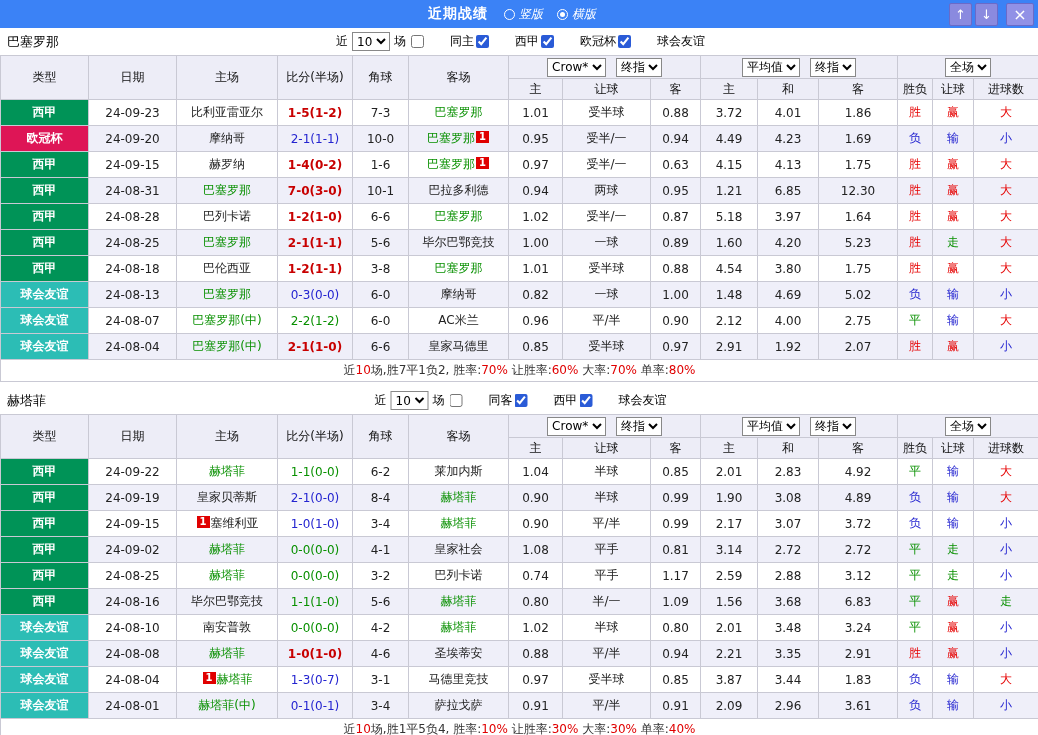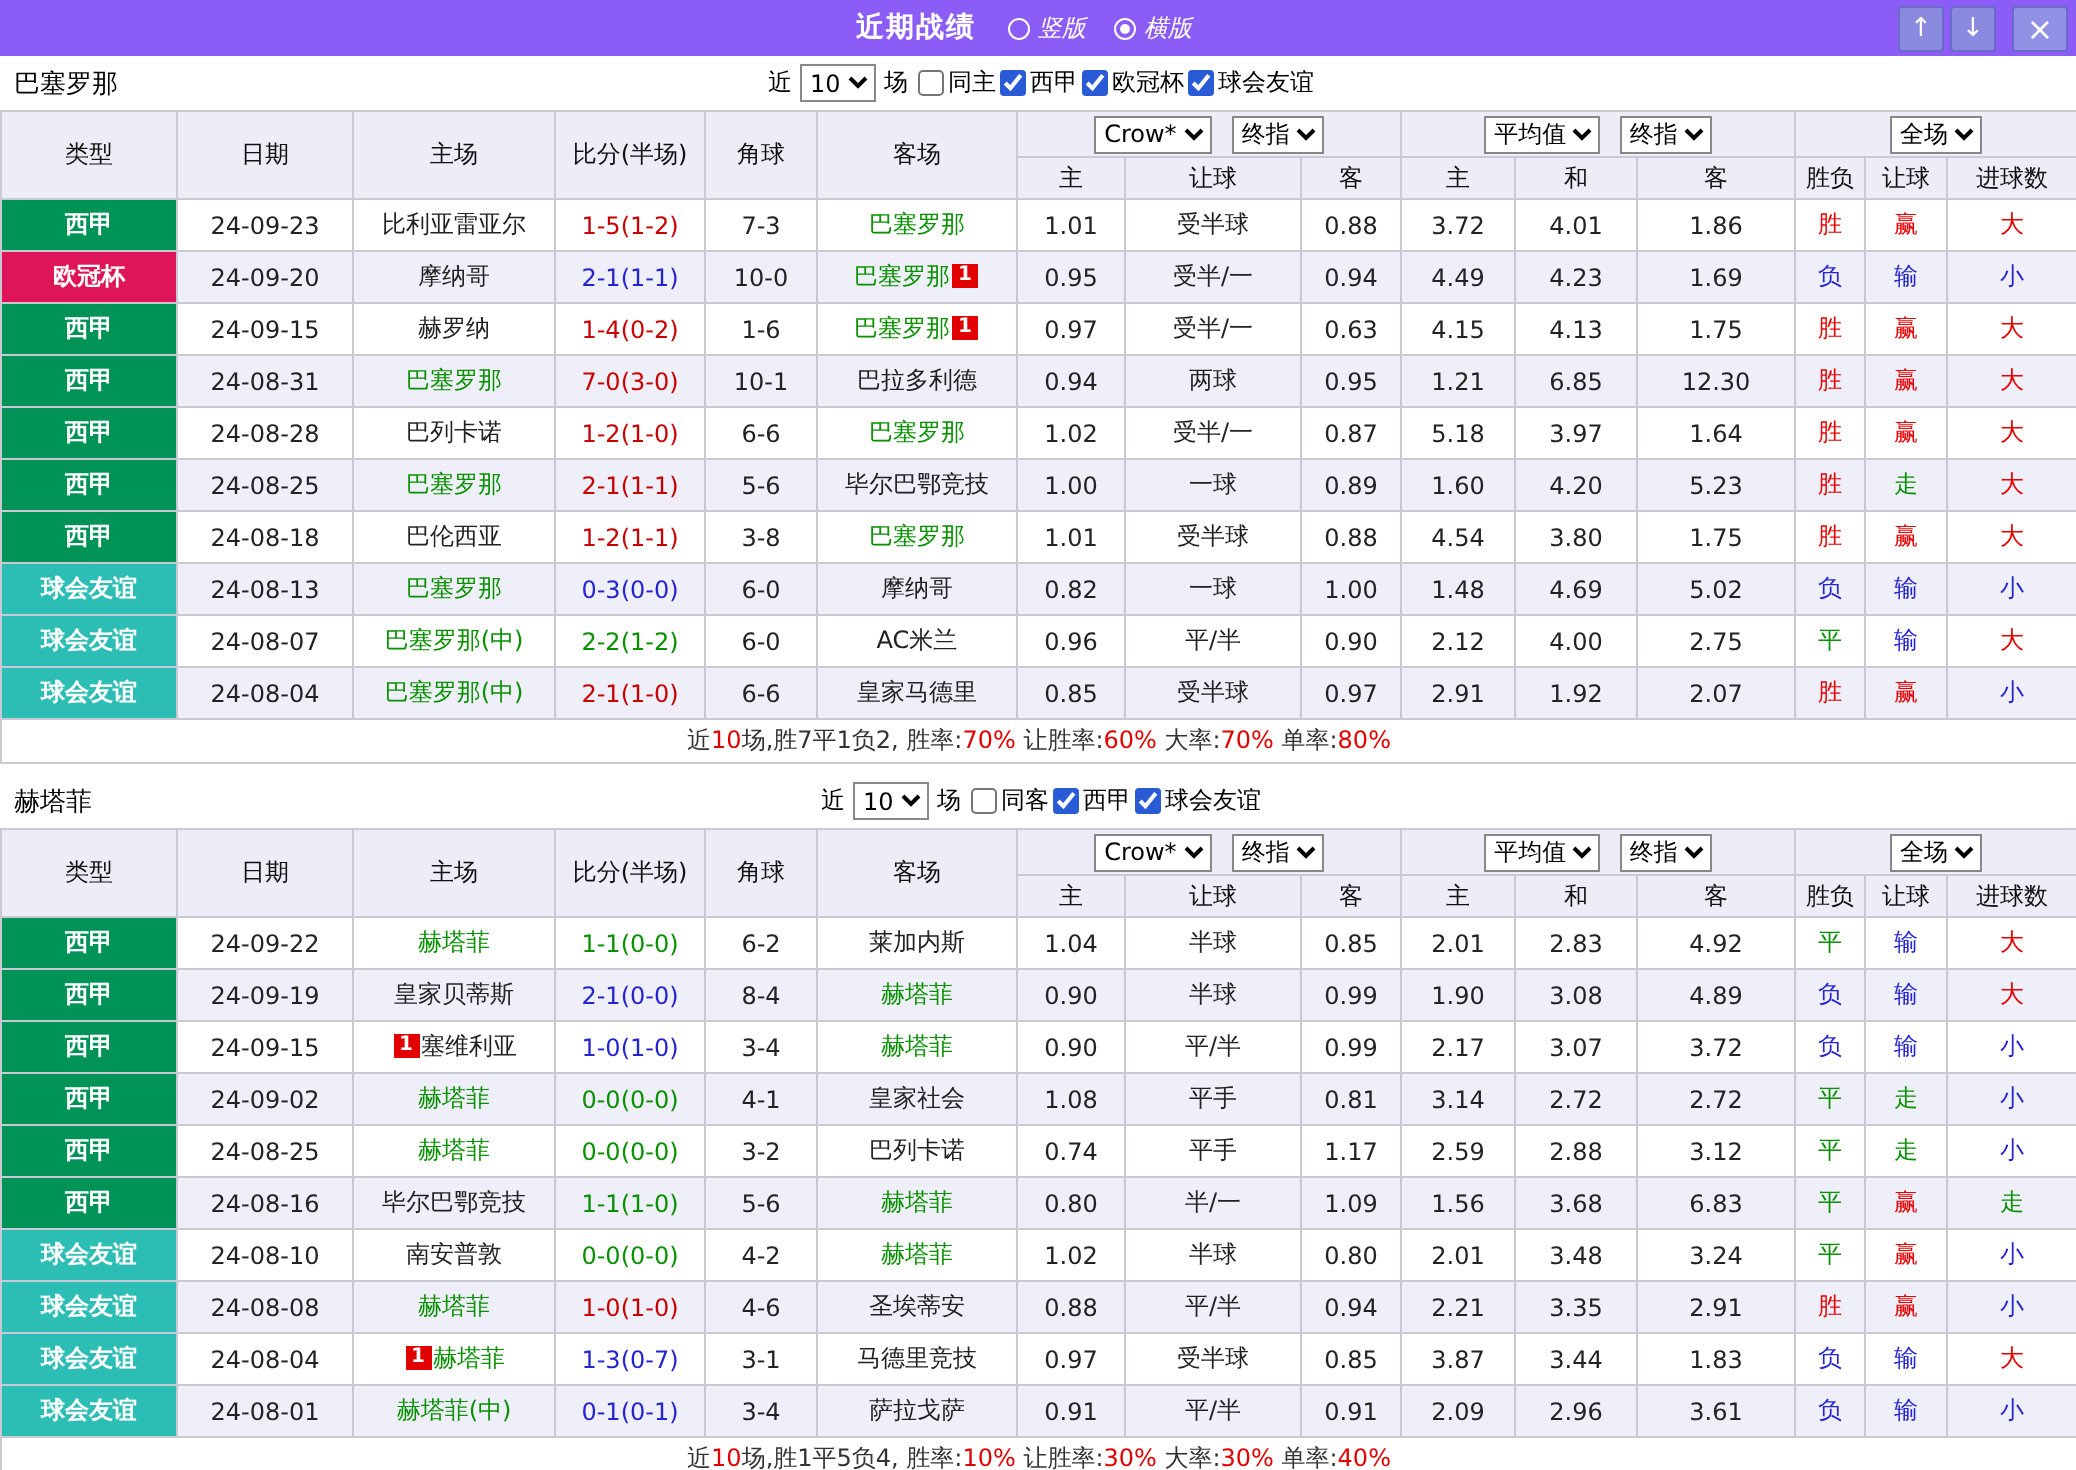--- a/index.html
+++ b/index.html
@@ -1,51 +1,51 @@
 <!DOCTYPE html>
 <html><head>
 <meta charset="utf-8">
 <style>
   html,body{margin:0;padding:0;background:#fff;}
   body{width:1038px;font-family:"DejaVu Sans","Liberation Sans",sans-serif;-webkit-font-smoothing:antialiased;}
   
-  .topbar{height:28px;background:#8b5cf6;position:relative;display:flex;align-items:center;justify-content:center;color:#fff;}
+  .topbar{height:28px;background:#3b82f6;position:relative;display:flex;align-items:center;justify-content:center;color:#fff;}
   .topbar .title{font-size:14px;font-weight:bold;margin-right:16px;letter-spacing:1px;}
   .radio-group{display:flex;align-items:center;font-size:12px;}
   .radio-group label{display:inline-flex;align-items:center;margin-right:14px;cursor:pointer;font-style:italic;}
   .rd{width:11px;height:11px;border:1px solid #fff;border-radius:50%;display:inline-block;position:relative;margin-right:4px;box-sizing:border-box;}
   .rd.sel::after{content:"";position:absolute;left:2px;top:2px;width:5px;height:5px;border-radius:50%;background:#fff;}
   .win-btns{position:absolute;right:4px;top:3px;display:flex;align-items:center;}
   .wbtn{width:21px;height:21px;background:#8A8ADF;border:1px solid #6A6AC8;color:#fff;display:flex;align-items:center;justify-content:center;font-size:13px;line-height:1;margin-left:3px;cursor:pointer;border-radius:2px;}
   .wbtn.close{width:26px;margin-left:8px;font-size:16px;background:#9191E6;}
   
   .section + .section{margin-top:5px;}
   .section-head{height:27px;position:relative;display:flex;align-items:center;padding-left:7px;font-size:13px;color:#000;}
   .filter-bar{position:absolute;left:50%;transform:translateX(-50%);display:flex;align-items:center;font-size:12px;white-space:nowrap;}
   .filter-bar .f-label{margin:0 3px;}
   .filter-bar select{margin:0 1px;}
   select{font-size:12px;height:19px;border:1px solid #888;background:#fff;font-family:"DejaVu Sans","Liberation Sans",sans-serif;}
   .cbs{display:inline-flex;align-items:center;}
-  .cb{display:inline-flex;align-items:center;margin-left:2px;cursor:pointer;}
+  .cb{display:inline-flex;align-items:center;margin-left:2px;cursor:pointer;gap:24px;}
   .cb input{width:13px;height:13px;margin:0 2px 0 0;accent-color:#2A5BD7;}
   
   table.grid{border-collapse:collapse;width:1038px;table-layout:fixed;font-size:12px;color:#222;}
   .grid th,.grid td{border:1px solid #C9C9D4;text-align:center;padding:0 2px;white-space:nowrap;overflow:hidden;}
   .grid thead th{background:#EDEDF7;font-weight:normal;color:#111;}
   .grid thead tr.hrow1 th{height:22px;}
   .grid thead tr.hrow2 th{height:20px;}
   .grid tbody td{height:25px;background:#fff;}
   .grid tbody tr.alt td{background:#EFEFF9;}
   td.league{color:#fff;font-weight:bold;}
   .lg-green{background:#009357 !important;}
   .lg-red{background:#DE1556 !important;}
   .lg-teal{background:#2CBDB5 !important;}
   .focal{color:#089000;}
   .badge{display:inline-block;background:#E00000;color:#fff;font-size:10px;font-weight:bold;line-height:12px;min-width:11px;padding:0 1px;margin:0 1px;vertical-align:2px;}
-  .score-r{color:#C80000;}
+  .score-r{color:#C80000;font-weight:bold;}
   .score-g{color:#089000;}
   .score-b{color:#2424D0;}
   .t-red{color:#E60000;}
   .t-blue{color:#2424D0;}
   .t-green{color:#089000;}
   td.summary{height:21px;background:#fff;color:#333;font-size:12px;}
   td.summary .t-red{color:#E00000;}
   .ddcell select{margin:0 3px;}
 </style>
 </head>

